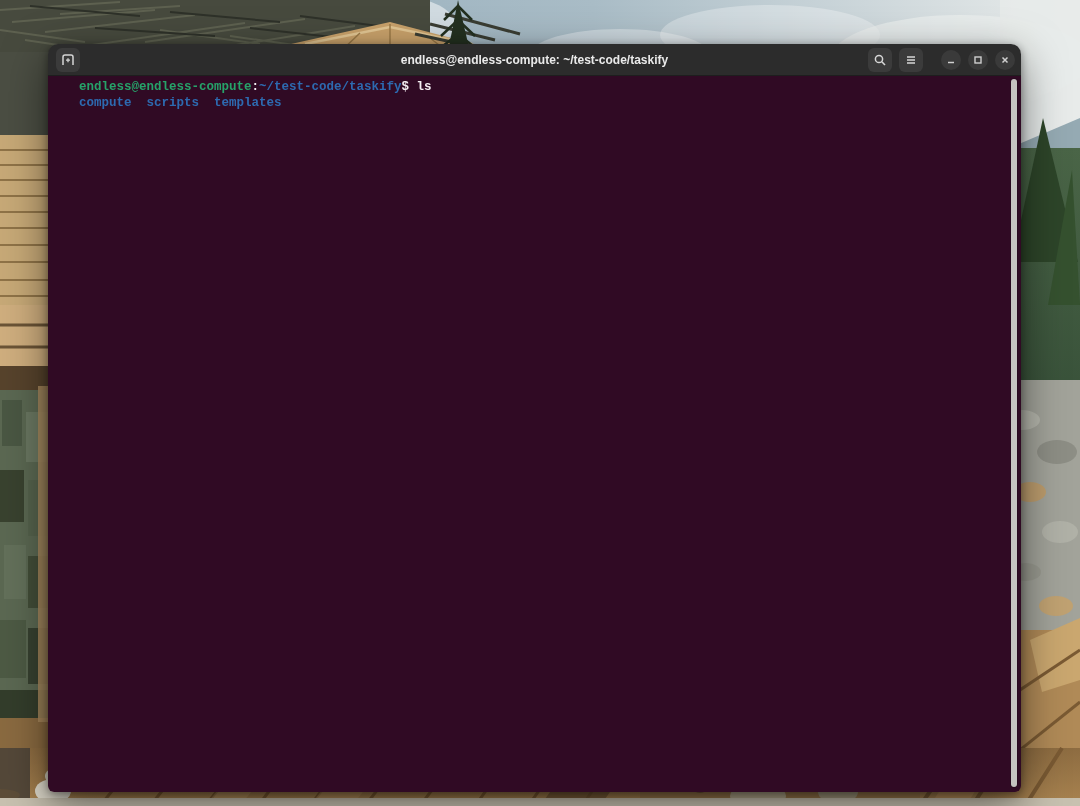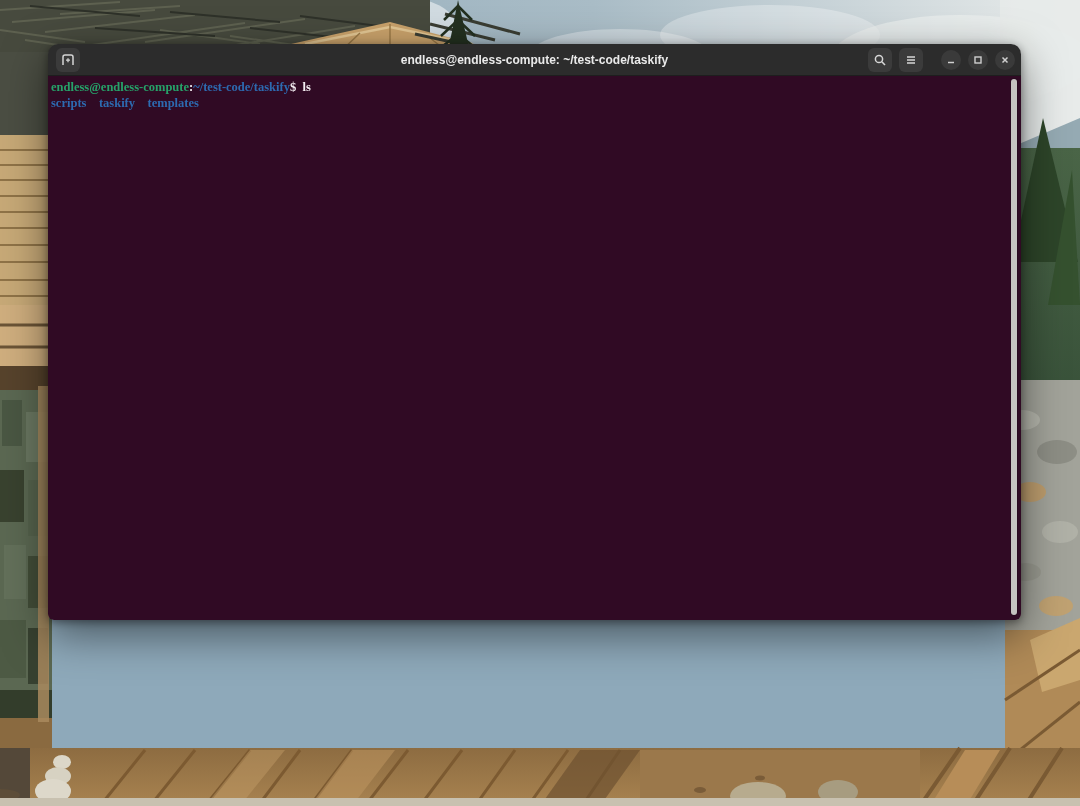--- a/index.html
+++ b/index.html
@@ -3,40 +3,40 @@
 <meta charset="utf-8">
 <style>
   html,body{margin:0;padding:0;width:1080px;height:806px;overflow:hidden;
     font-family:"Liberation Sans",sans-serif;background:#8ea9ba;}
   .stage{position:relative;width:1080px;height:806px;overflow:hidden;}
 
   
   .wallpaper{position:absolute;inset:0;z-index:0;}
 
   
-  .term-window{position:absolute;left:48px;top:44px;width:973px;height:576px;z-index:2;
+  .term-window{position:absolute;left:48px;top:44px;width:973px;height:748px;z-index:2;
     border-radius:10px 10px 6px 6px;box-shadow:0 14px 44px rgba(0,0,0,.5),0 2px 8px rgba(0,0,0,.4);}
   .titlebar{position:relative;height:32px;background:var(--titlebar-bg,#2c2c2c);
     border-radius:10px 10px 0 0;display:flex;align-items:center;box-shadow:inset 0 -1px 0 #1e1e1e;}
   .titlebar-title{position:absolute;left:0;right:0;text-align:center;
     color:#eaeaea;font-size:12px;font-weight:700;pointer-events:none;}
   .tb-btn{width:24px;height:24px;border:none;border-radius:6px;background:var(--titlebar-button-bg,#3b3b3b);
     display:flex;align-items:center;justify-content:center;padding:0;cursor:pointer;}
   .tb-btn.left{margin-left:8px;}
   .tb-right{position:absolute;right:6px;display:flex;align-items:center;gap:7px;}
   .tb-circle{width:20px;height:20px;border:none;border-radius:50%;background:var(--titlebar-circle-bg,#3a3a3a);
     display:flex;align-items:center;justify-content:center;padding:0;cursor:pointer;}
   .tb-circle svg,.tb-btn svg{display:block;}
   .tb-gap{width:4px;}
 
   .term-screen{position:absolute;top:32px;left:0;right:0;bottom:0;
     background:var(--terminal-bg,#300a24);border-radius:0 0 6px 6px;
     padding:4px 14px 0 3px;box-sizing:border-box;}
-  .term-line{font-family:Liberation Serif, serif;font-size:12.5px;font-weight:700;
-    line-height:15.5px;white-space:pre;color:var(--terminal-text,#f4eef2);}
+  .term-line{font-family:Liberation Mono, monospace;font-size:12.5px;font-weight:700;
+    line-height:15.5px;white-space:pre;color:var(--terminal-text,#f4eef2);margin-left:28px;}
   .u{color:var(--prompt-user-green,#26a269);}
   .p{color:var(--path-blue,#2d6ab0);}
   .dir{color:var(--path-blue,#2d6ab0);margin-right:2ch;}
   .cmd{margin-left:1ch;}
   .cursor{display:inline-block;width:8px;height:14px;background:var(--cursor-white,#ffffff);
     margin-left:1ch;vertical-align:-2px;}
   .scrollbar{position:absolute;top:3px;bottom:5px;right:4px;width:6px;border-radius:3px;
     background:var(--scrollbar,#c5c2c0);box-shadow:0 0 0 1px rgba(0,0,0,.15);}
 </style>
 </head>
@@ -187,19 +187,19 @@
             <path d="M3.5,3.5 L8.5,8.5 M8.5,3.5 L3.5,8.5" stroke="#cfcfcf" stroke-width="1.5"></path>
           </svg>
         </button>
       </div>
     </div>
 
     <div class="term-screen">
 
       <div class="term-line"><span class="u">endless@endless-compute</span><span>:</span><span class="p">~/test-code/taskify</span><span>$</span><span class="cmd">ls</span></div>
 
-      <div class="term-line"><span class="dir">scripts</span><span class="dir">taskify</span><span class="dir">templates</span></div>
+      <div class="term-line"><span class="dir">compute</span><span class="dir">scripts</span><span class="dir">templates</span></div>
 
 
       <div class="scrollbar"></div>
     </div>
   </div>
 </div>
 
 </body></html>

